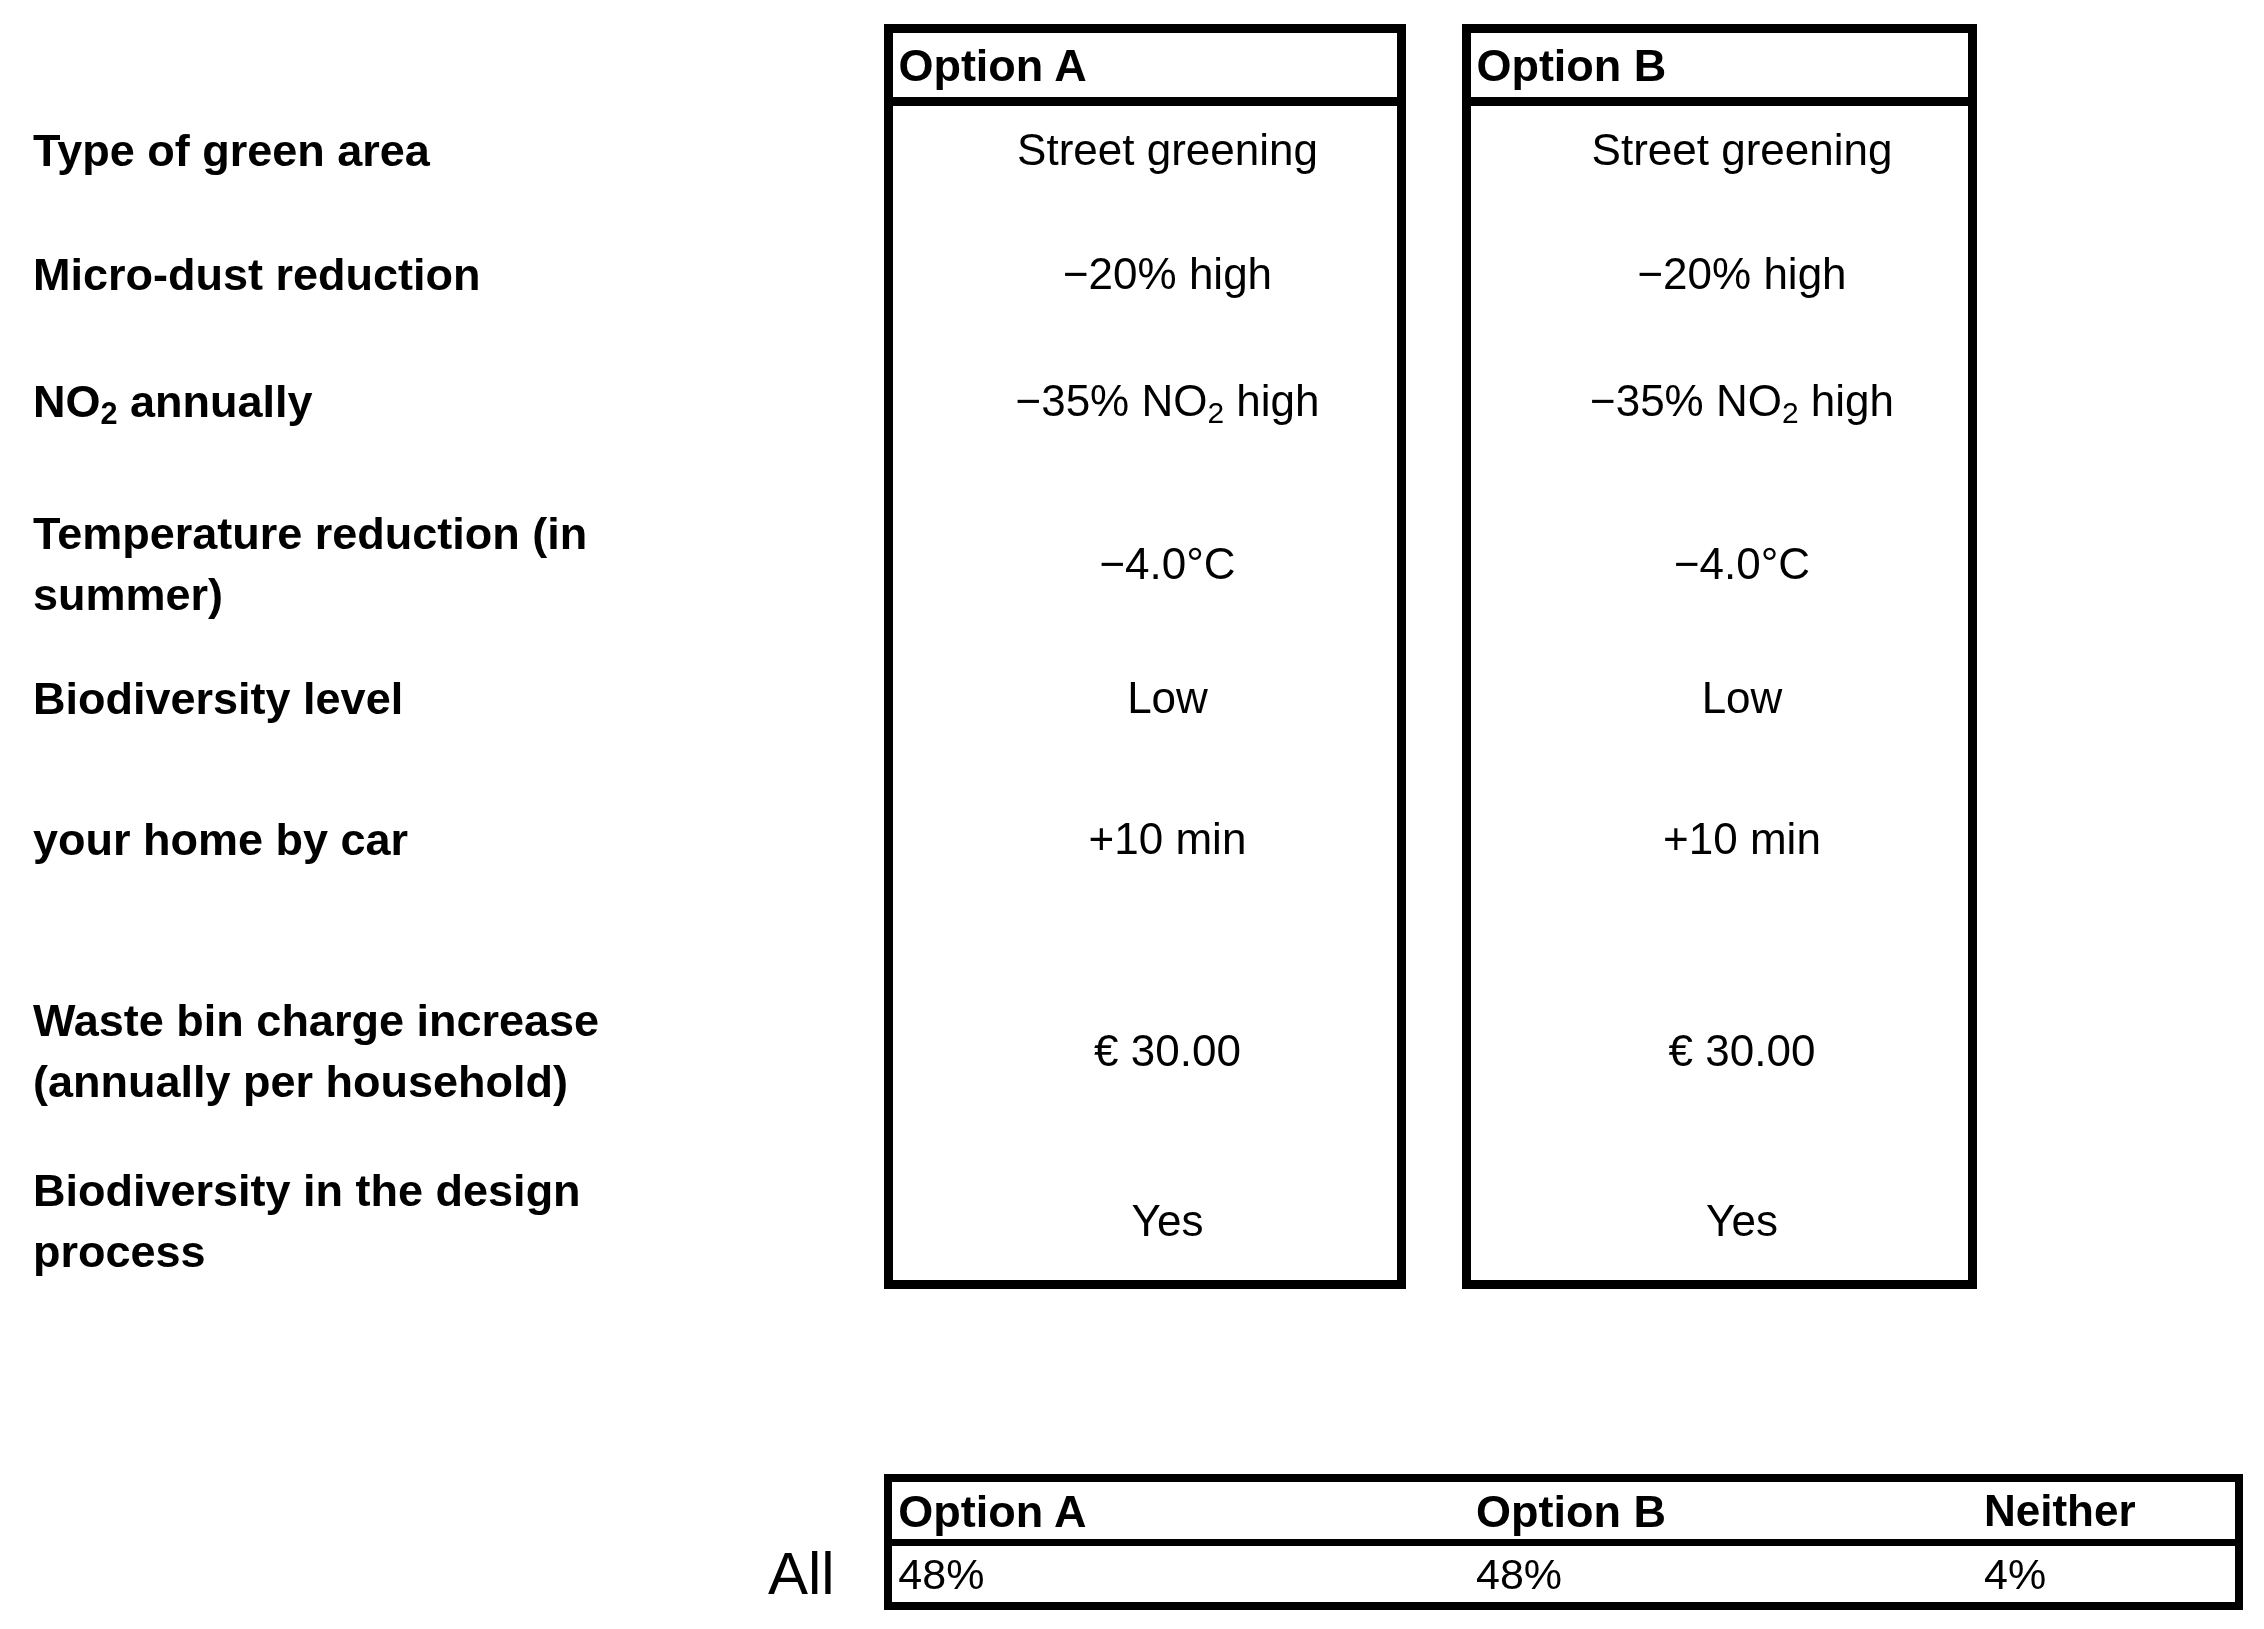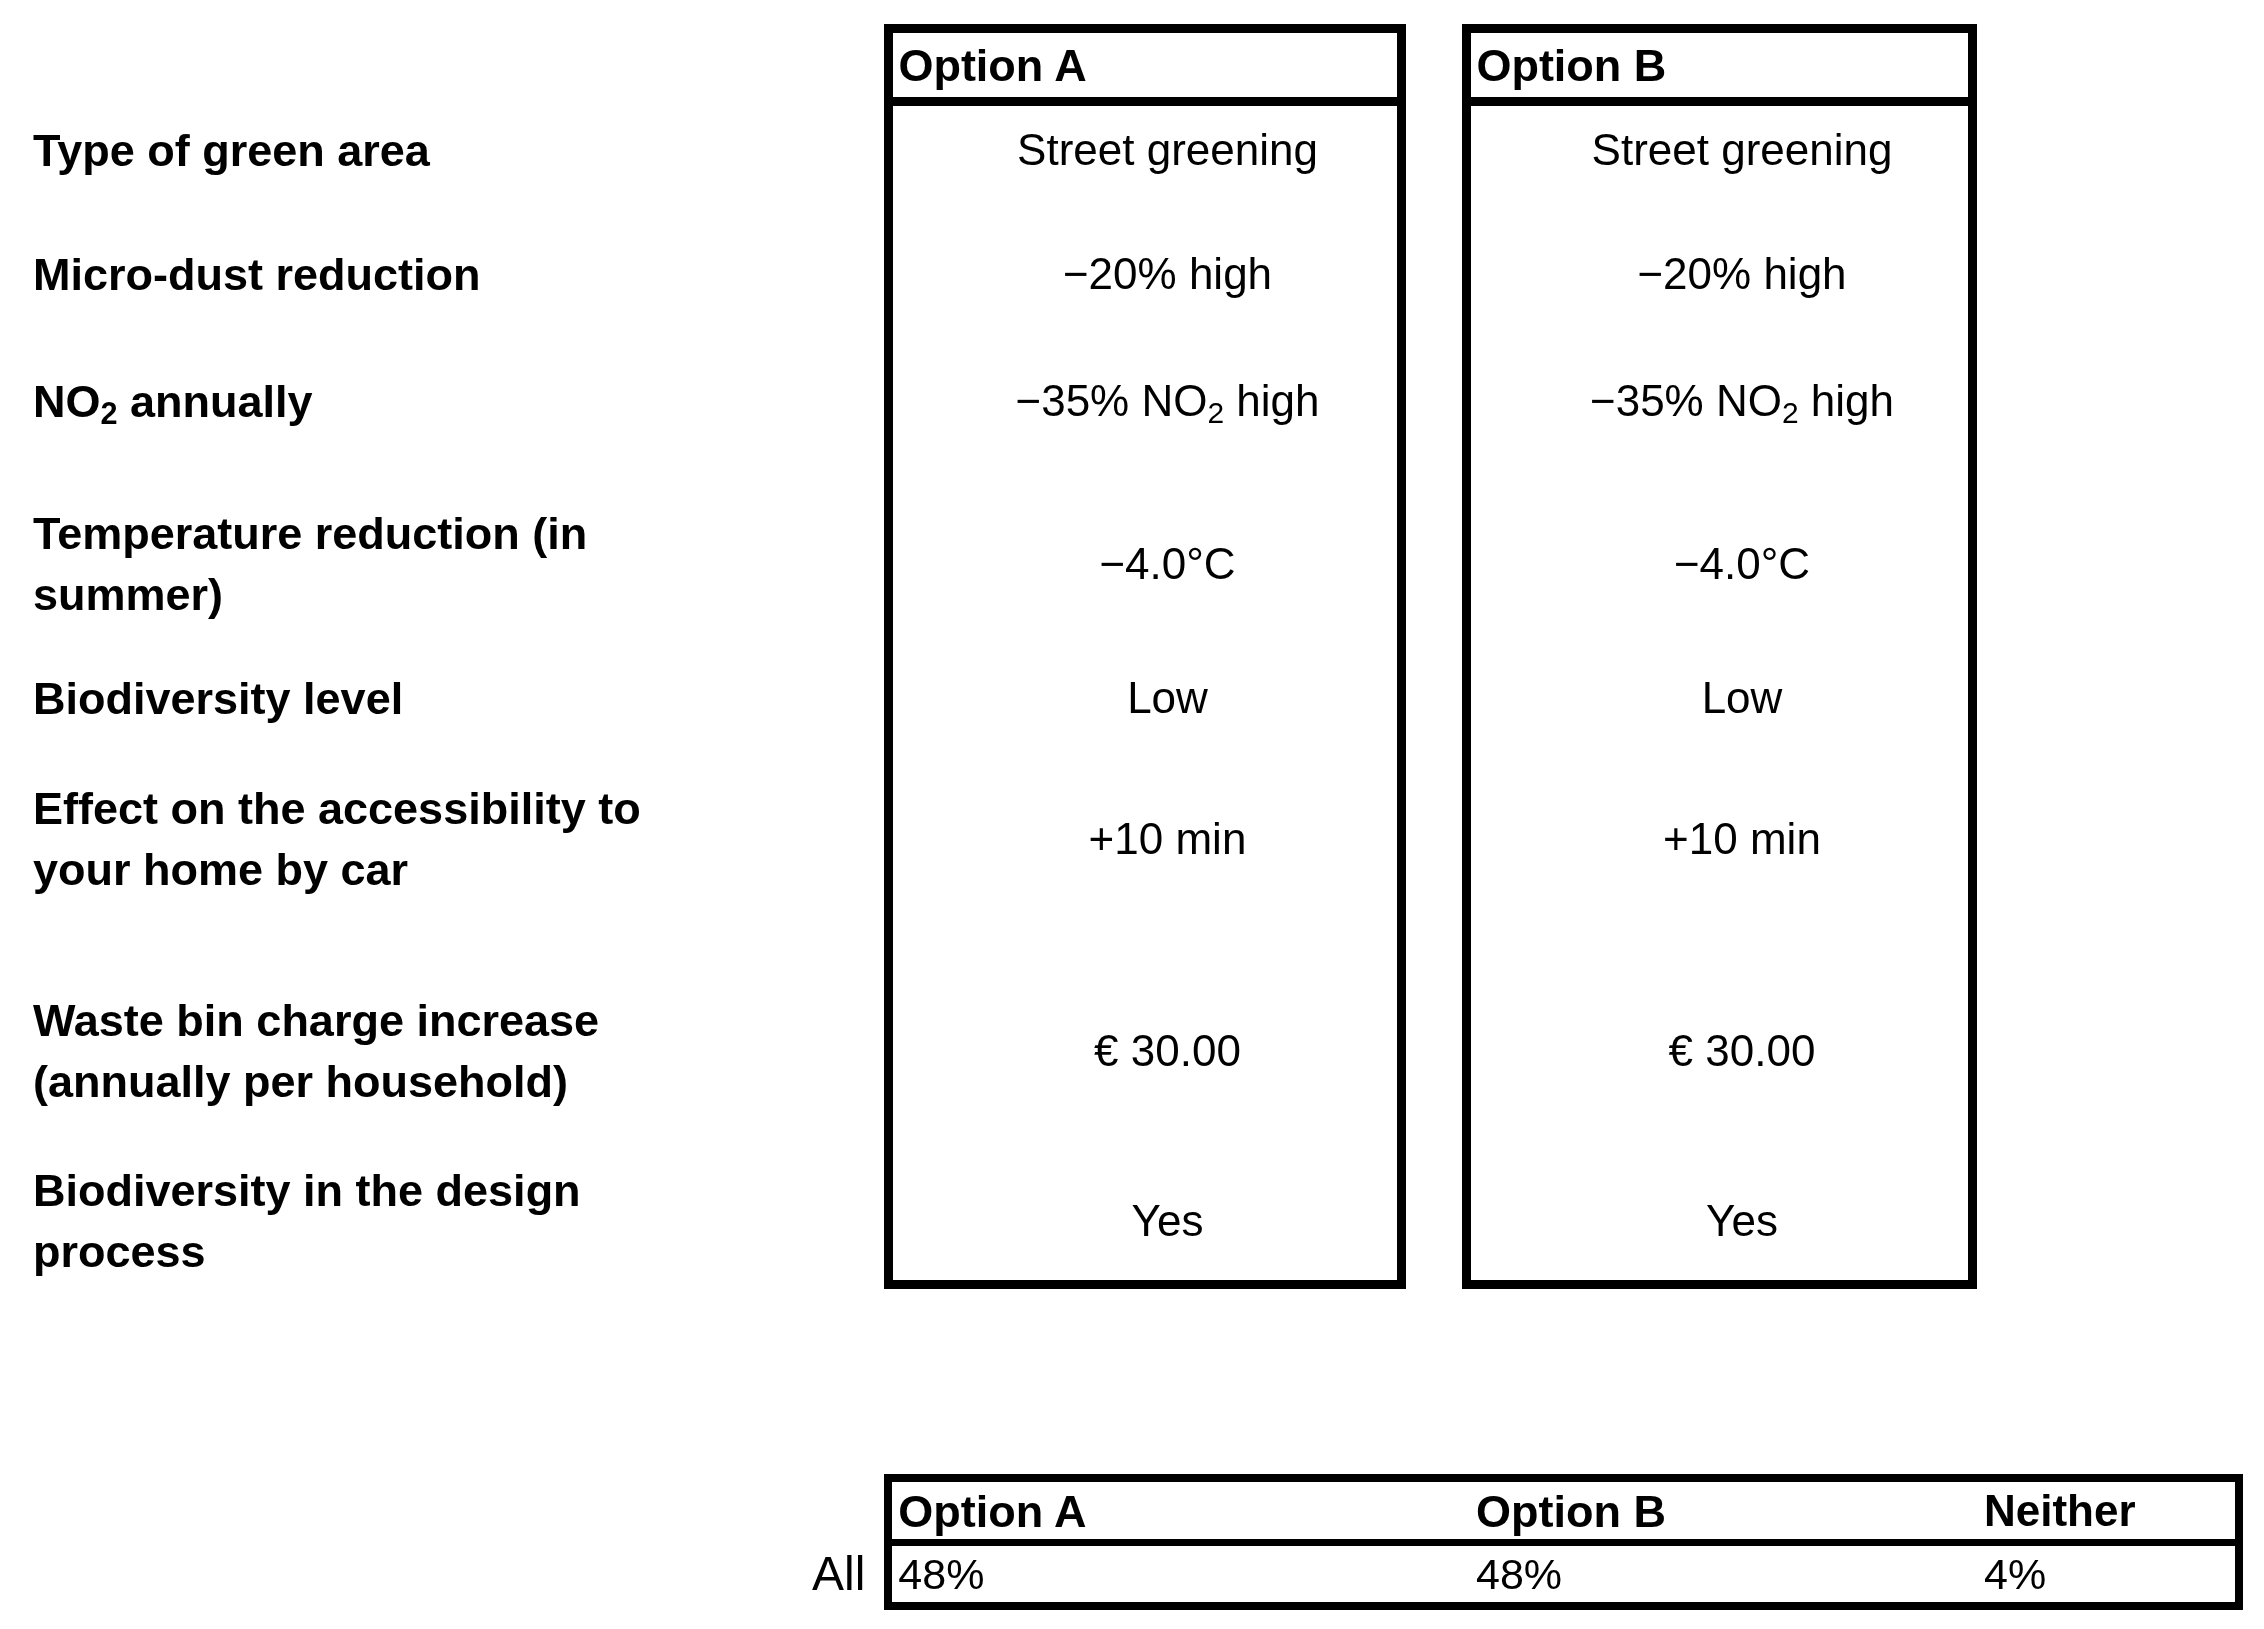--- a/index.html
+++ b/index.html
@@ -29,21 +29,21 @@
     }
     .val {
       position: absolute; left: 0; right: 0; text-align: center;
       font-size: 44px; line-height: 1; transform: translateY(-50%);
       white-space: nowrap;
       padding-left: 45px;
     }
     sub { font-size: 0.68em; vertical-align: -0.25em; line-height: 0; }
     #all-label {
       position: absolute; left: 768px; top: 1574px; transform: translateY(-50%);
-      font-size: 48px; line-height: 1; margin-left: 44px;
+      font-size: 60px; line-height: 1;
     }
     #summary {
       position: absolute; left: 884px; top: 1474px; width: 1359px; height: 136px;
       box-sizing: border-box; border: 8px solid #000;
     }
     #summary .srow { position: absolute; left: 0; right: 0; }
     #summary .srow.h { top: 0; height: 57px; border-bottom: 7.2px solid #000; }
     #summary .srow.v { top: 64px; bottom: 0; }
     #summary .cell {
       position: absolute; top: 50%; transform: translateY(-50%);
@@ -61,21 +61,20 @@
 
 <div class="label" style="top:150px">Type of green area</div>
 <div class="label" style="top:274px">Micro-dust reduction</div>
 <div class="label" style="top:401px"><span>NO</span><sub>2</sub><span> annually</span></div>
 <div class="label" style="top:564px">
     <div>Temperature reduction (in</div>
     <div>summer)</div>
   </div>
 <div class="label" style="top:698px">Biodiversity level</div>
 <div class="label" style="top:839px">
-    <div>Effect on the accessibility to</div>
     <div>your home by car</div>
   </div>
 <div class="label" style="top:1051px">
     <div>Waste bin charge increase</div>
     <div>(annually per household)</div>
   </div>
 <div class="label" style="top:1221px">
     <div>Biodiversity in the design</div>
     <div>process</div>
   </div>

